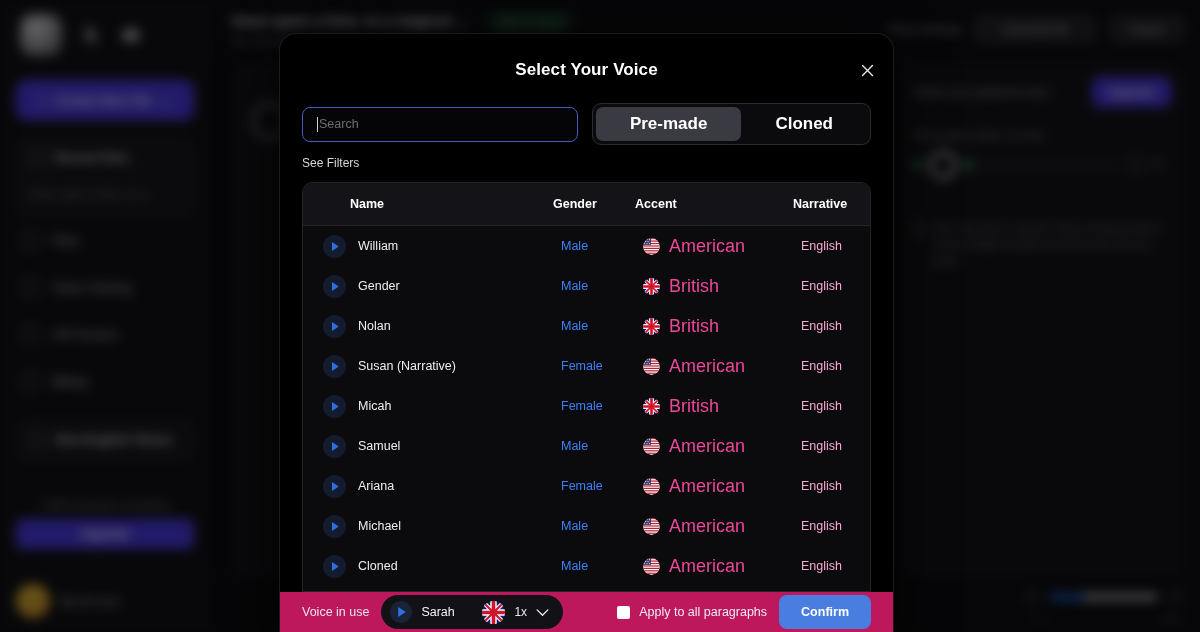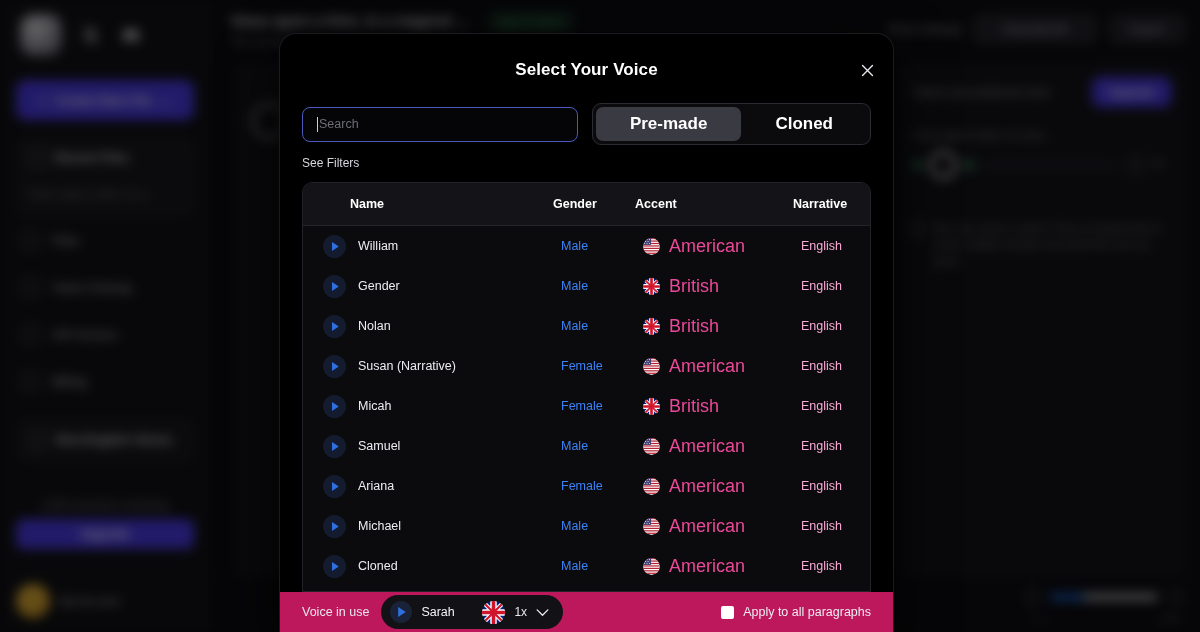--- a/index.html
+++ b/index.html
@@ -633,15 +633,16 @@
         <span>
           <svg width="13" height="8" viewBox="0 0 14 9" fill="none" stroke="#e7e7ee" stroke-width="1.5" stroke-linecap="round">
               <path d="M1 1l6 6 6-6"></path>
             </svg>
         </span>
       </span>
       <span class="apply-wrap">
         <span class="cbox"></span>
         <span class="apply-txt">Apply to all paragraphs</span>
       </span>
+      <span class="confirm-btn">Confirm</span>
     </div>
   </div>
 </div>
 
 </body></html>

